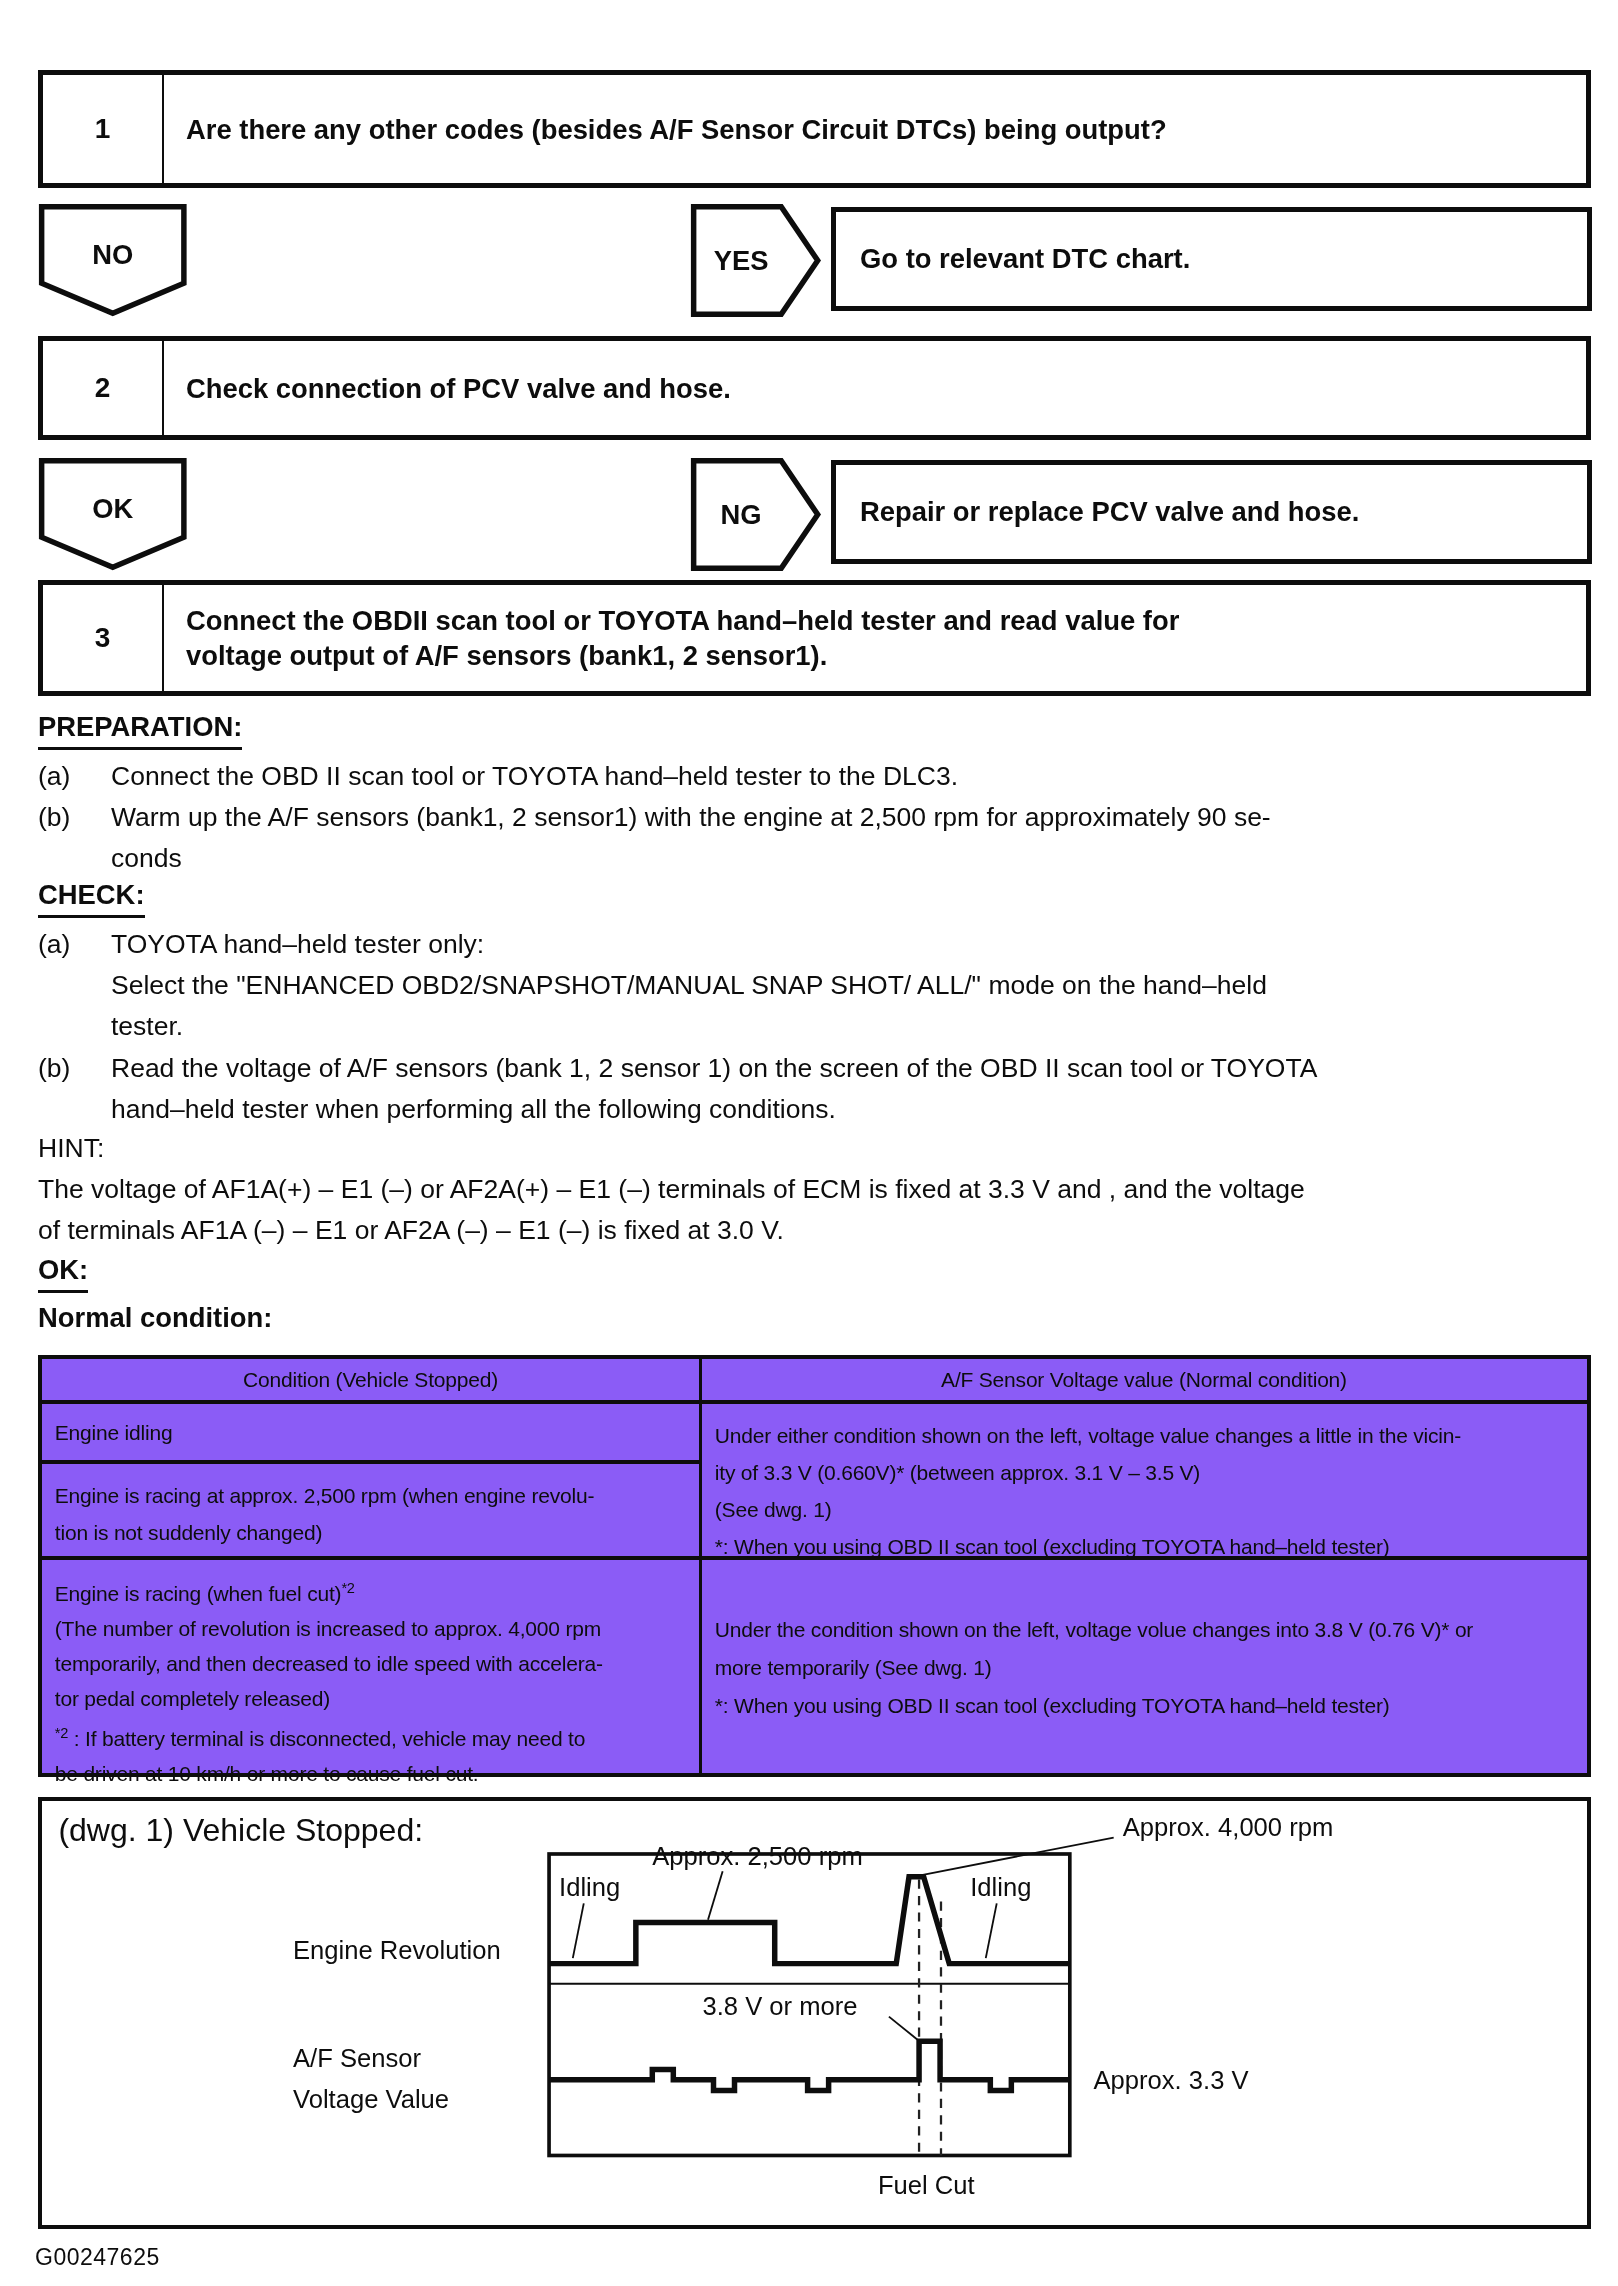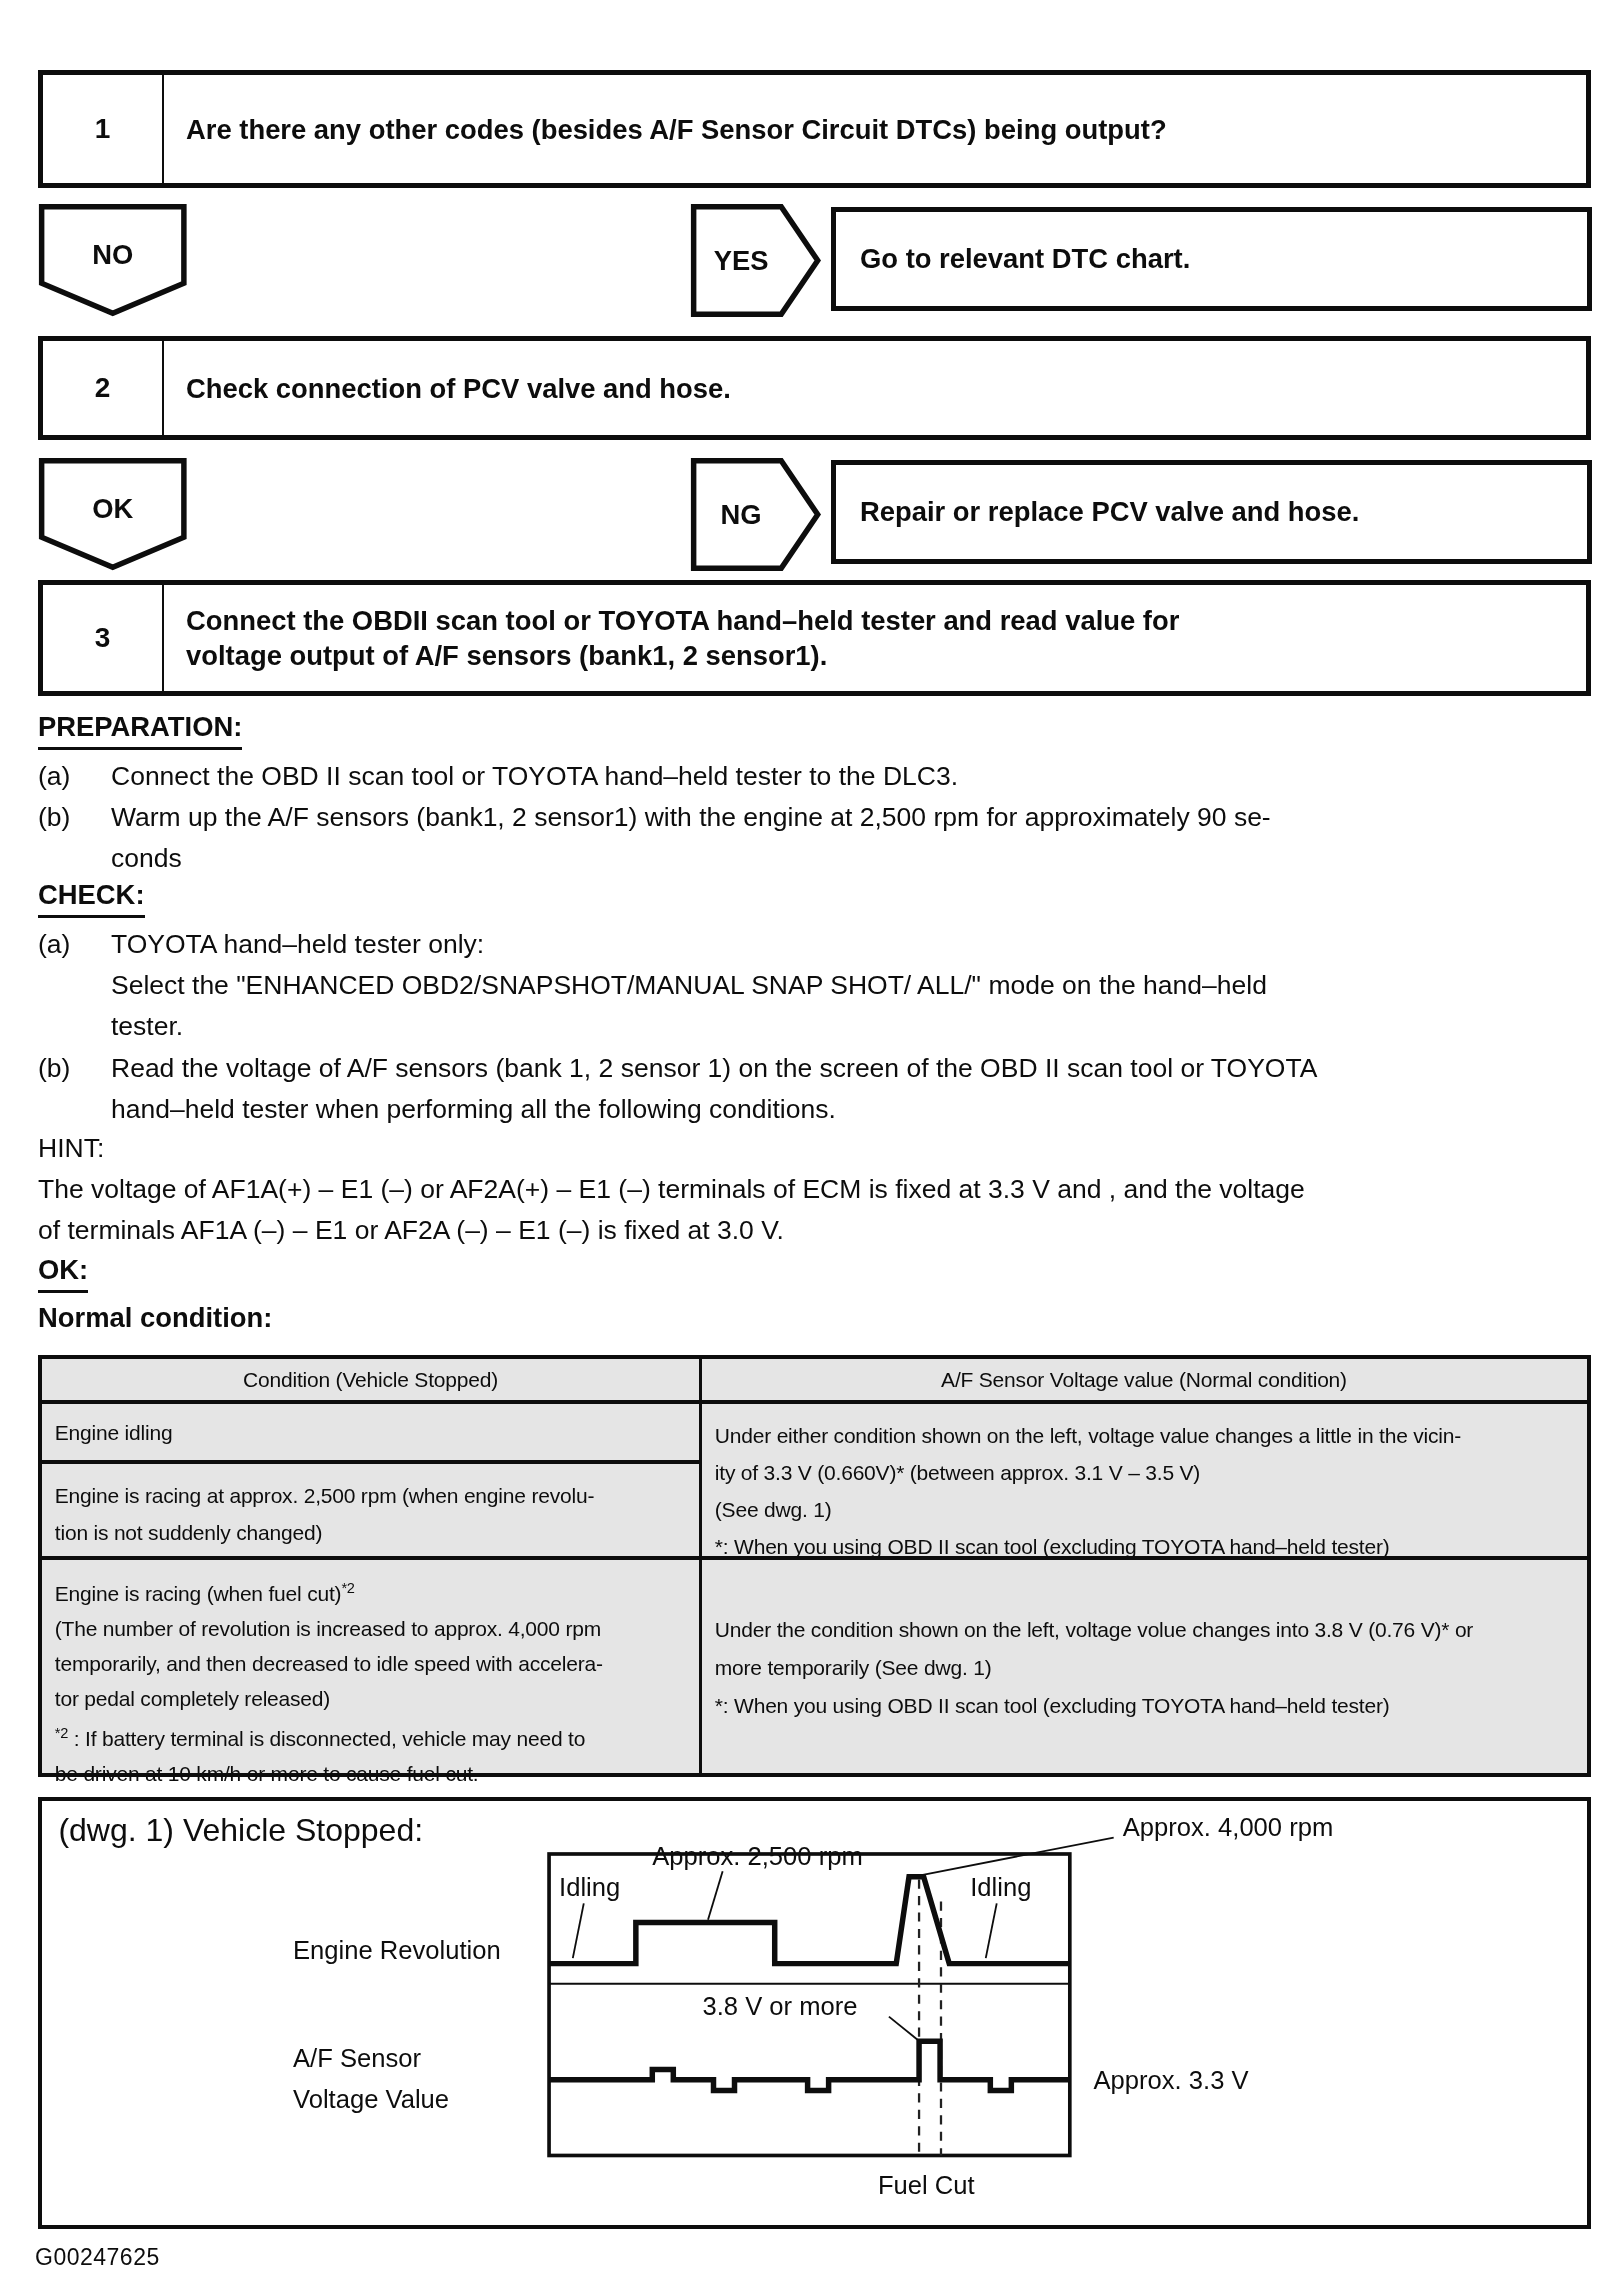--- a/index.html
+++ b/index.html
@@ -36,21 +36,21 @@
   .bodyline { position:absolute; font-size:26.5px; line-height:31px; white-space:nowrap; }
   .marker { position:absolute; font-size:26.5px; }
   .heading {
     position:absolute; font-size:27.4px; font-weight:bold; white-space:nowrap;
     border-bottom:3.7px solid #0d0d0d; padding-bottom:3.7px;
   }
   .heading-plain { position:absolute; font-size:27.4px; font-weight:bold; white-space:nowrap; }
   
   .dtable {
     position:absolute; left:38px; top:1355px; width:1553px; height:422px;
-    border:4.6px solid #0d0d0d; background:#e5e5e5;
+    border:4.6px solid #0d0d0d; background:#8b5cf6;
   }
   .cell { position:absolute; font-size:21px; letter-spacing:-0.2px; }
   .cell .t-line { white-space:nowrap; }
   .col-divider { position:absolute; left:657px; top:0; width:2.7px; height:100%; background:#0d0d0d; }
   .hrow { position:absolute; left:0; width:100%; height:3.7px; background:#0d0d0d; }
   .sup { font-size:14.6px; vertical-align:super; }
   
   .dwg {
     position:absolute; left:38px; top:1797px; width:1553px; height:432px;
     border:4.6px solid #0d0d0d; background:#fff;

